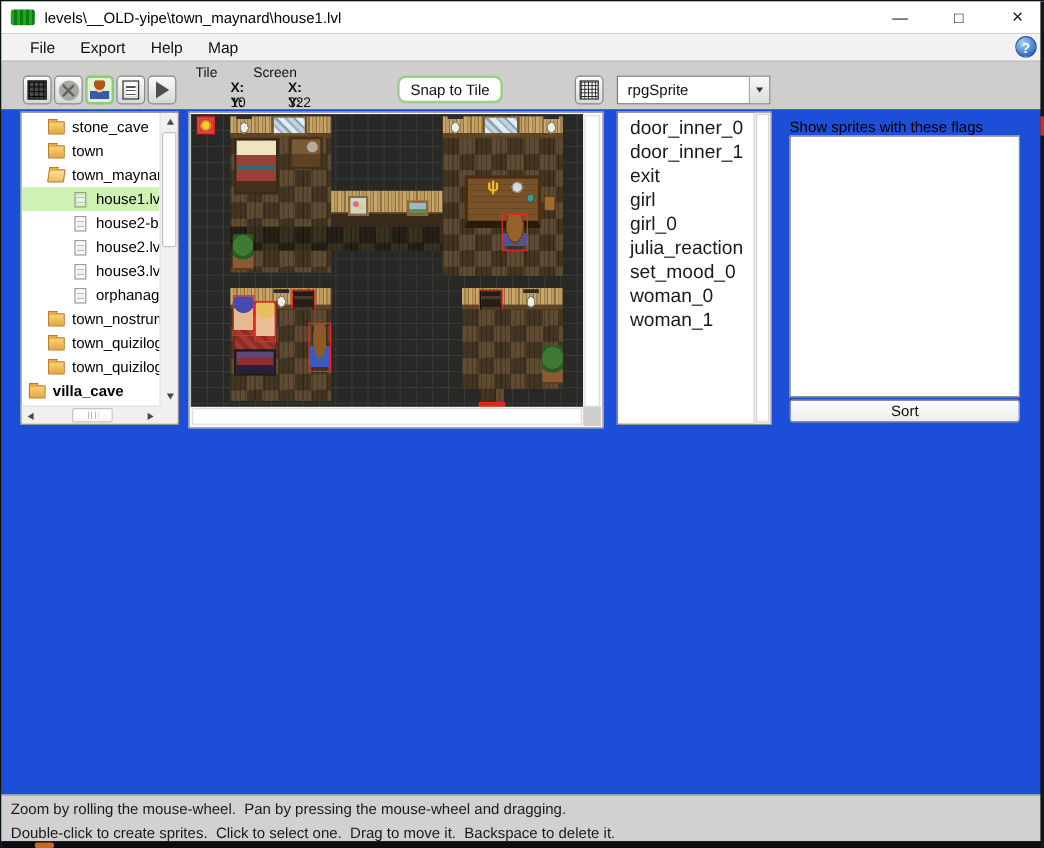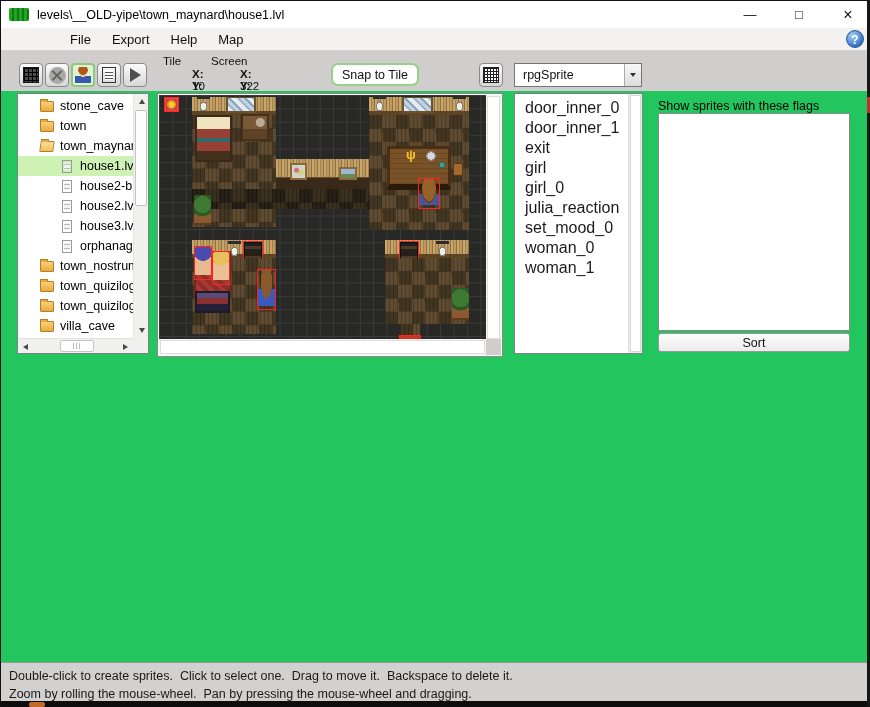--- a/index.html
+++ b/index.html
@@ -1,17 +1,17 @@
 <!DOCTYPE html>
 <html><head>
 <meta charset="utf-8">
 <style>
   html,body{margin:0;padding:0;background:#3a3a3a;}
   *{box-sizing:border-box;}
-  .window{position:relative;width:870px;height:707px;background:#22c55e;
+  .window{position:relative;width:870px;height:707px;background:#1d4ed8;
     font-family:"Liberation Sans",sans-serif;overflow:hidden;
     border-left:1px solid #111;border-top:1px solid #111;}
   
   .titlebar{position:absolute;left:0;top:0;width:100%;height:27px;background:#fff;display:flex;align-items:center;}
   .app-icon{width:20px;height:13px;margin-left:8px;flex:none;border-radius:2px;
     background:repeating-linear-gradient(90deg,#21a621 0 3px,#0e7a12 3px 5px);}
   .title-text{margin-left:8px;font-size:12.5px;color:#000;}
   .win-controls{position:absolute;right:14px;top:0;height:27px;display:flex;align-items:center;}
   .win-controls span{display:inline-block;width:16px;text-align:center;color:#111;cursor:default;}
   .wc-min{font-size:13px;margin-right:33px;}
@@ -197,21 +197,21 @@
     <span class="app-icon"></span>
     <span class="title-text">levels\__OLD-yipe\town_maynard\house1.lvl</span>
     <span class="win-controls">
       <span class="wc-min">—</span>
       <span class="wc-max">□</span>
       <span class="wc-close">×</span>
     </span>
   </div>
 
   <div class="menubar">
-    <div class="menu-items" style="display:flex;align-items:center;margin-left:45px;">
+    <div class="menu-items" style="display:flex;align-items:center;">
         <span class="menu-item">File</span>
         <span class="menu-item">Export</span>
         <span class="menu-item">Help</span>
         <span class="menu-item">Map</span>
       </div>
     <span class="help-icon">?</span>
   </div>
 
   <div class="toolbar">
     <div class="tbtn-group">
@@ -292,21 +292,21 @@
           <span class="tree-label">town_nostrum</span>
         </div>
         <div class="tree-row" style="padding-left: 22px;">
           <span class="ticon ticon-folder"></span>
           <span class="tree-label">town_quizilog</span>
         </div>
         <div class="tree-row" style="padding-left: 22px;">
           <span class="ticon ticon-folder"></span>
           <span class="tree-label">town_quizilog_</span>
         </div>
-        <div class="tree-row" style="padding-left: 22px;">
+        <div class="tree-row" style="padding-left: 6px; font-weight: bold;">
           <span class="ticon ticon-folder"></span>
           <span class="tree-label">villa_cave</span>
         </div>
       </div>
     <div class="sb-v">
       <div class="sb-btn" style="top:0;left:0;">
           <span class="tri-up"></span>
         </div>
       <div class="tree-vthumb"></div>
       <div class="sb-btn" style="bottom:0;left:0;">
@@ -393,22 +393,22 @@
     <div class="slist-vsb">
       <div class="slist-vthumb"></div>
     </div>
   </div>
 
   <div class="flags-label">Show sprites with these flags</div>
   <div class="flags-box"></div>
   <button class="sort-btn">Sort</button>
 
   <div class="statusbar">
+    <div class="status-line sl2">Zoom by rolling the mouse-wheel.  Pan by pressing the mouse-wheel and dragging.</div>
     <div class="status-line sl1">Double-click to create sprites.  Click to select one.  Drag to move it.  Backspace to delete it.</div>
-    <div class="status-line sl2">Zoom by rolling the mouse-wheel.  Pan by pressing the mouse-wheel and dragging.</div>
   </div>
 
   <div class="bottom-strip">
     <div class="bottom-blob"></div>
   </div>
   <div class="right-edge">
     <div class="right-red"></div>
   </div>
 
 </div>

